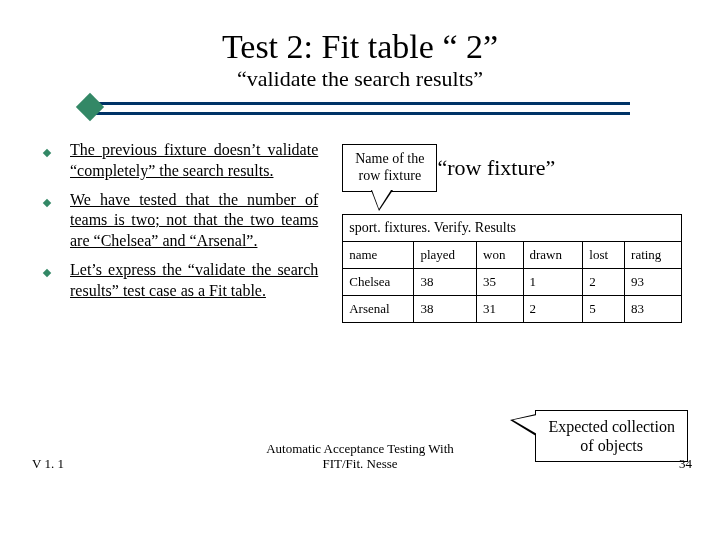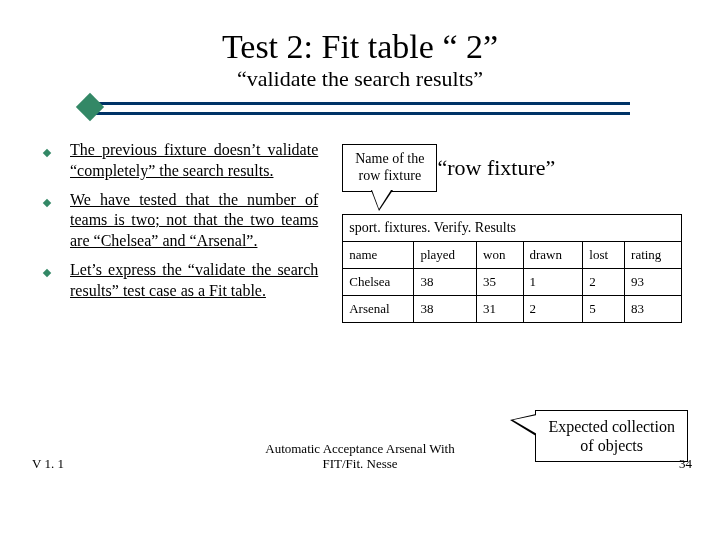--- a/index.html
+++ b/index.html
@@ -190,18 +190,18 @@
 
       <div class="callout2">
         <span style="white-space:pre-line;">Expected collection
 of objects</span>
       </div>
     </div>
   </div>
 
   <div class="footer">
     <div class="v">V 1. 1</div>
-    <div class="mid" style="white-space:pre-line;">Automatic Acceptance Arsenal With
+    <div class="mid" style="white-space:pre-line;">Automatic Acceptance Testing With
 FIT/Fit. Nesse</div>
     <div class="pg">34</div>
   </div>
 
 </div>
 
 </body></html>

